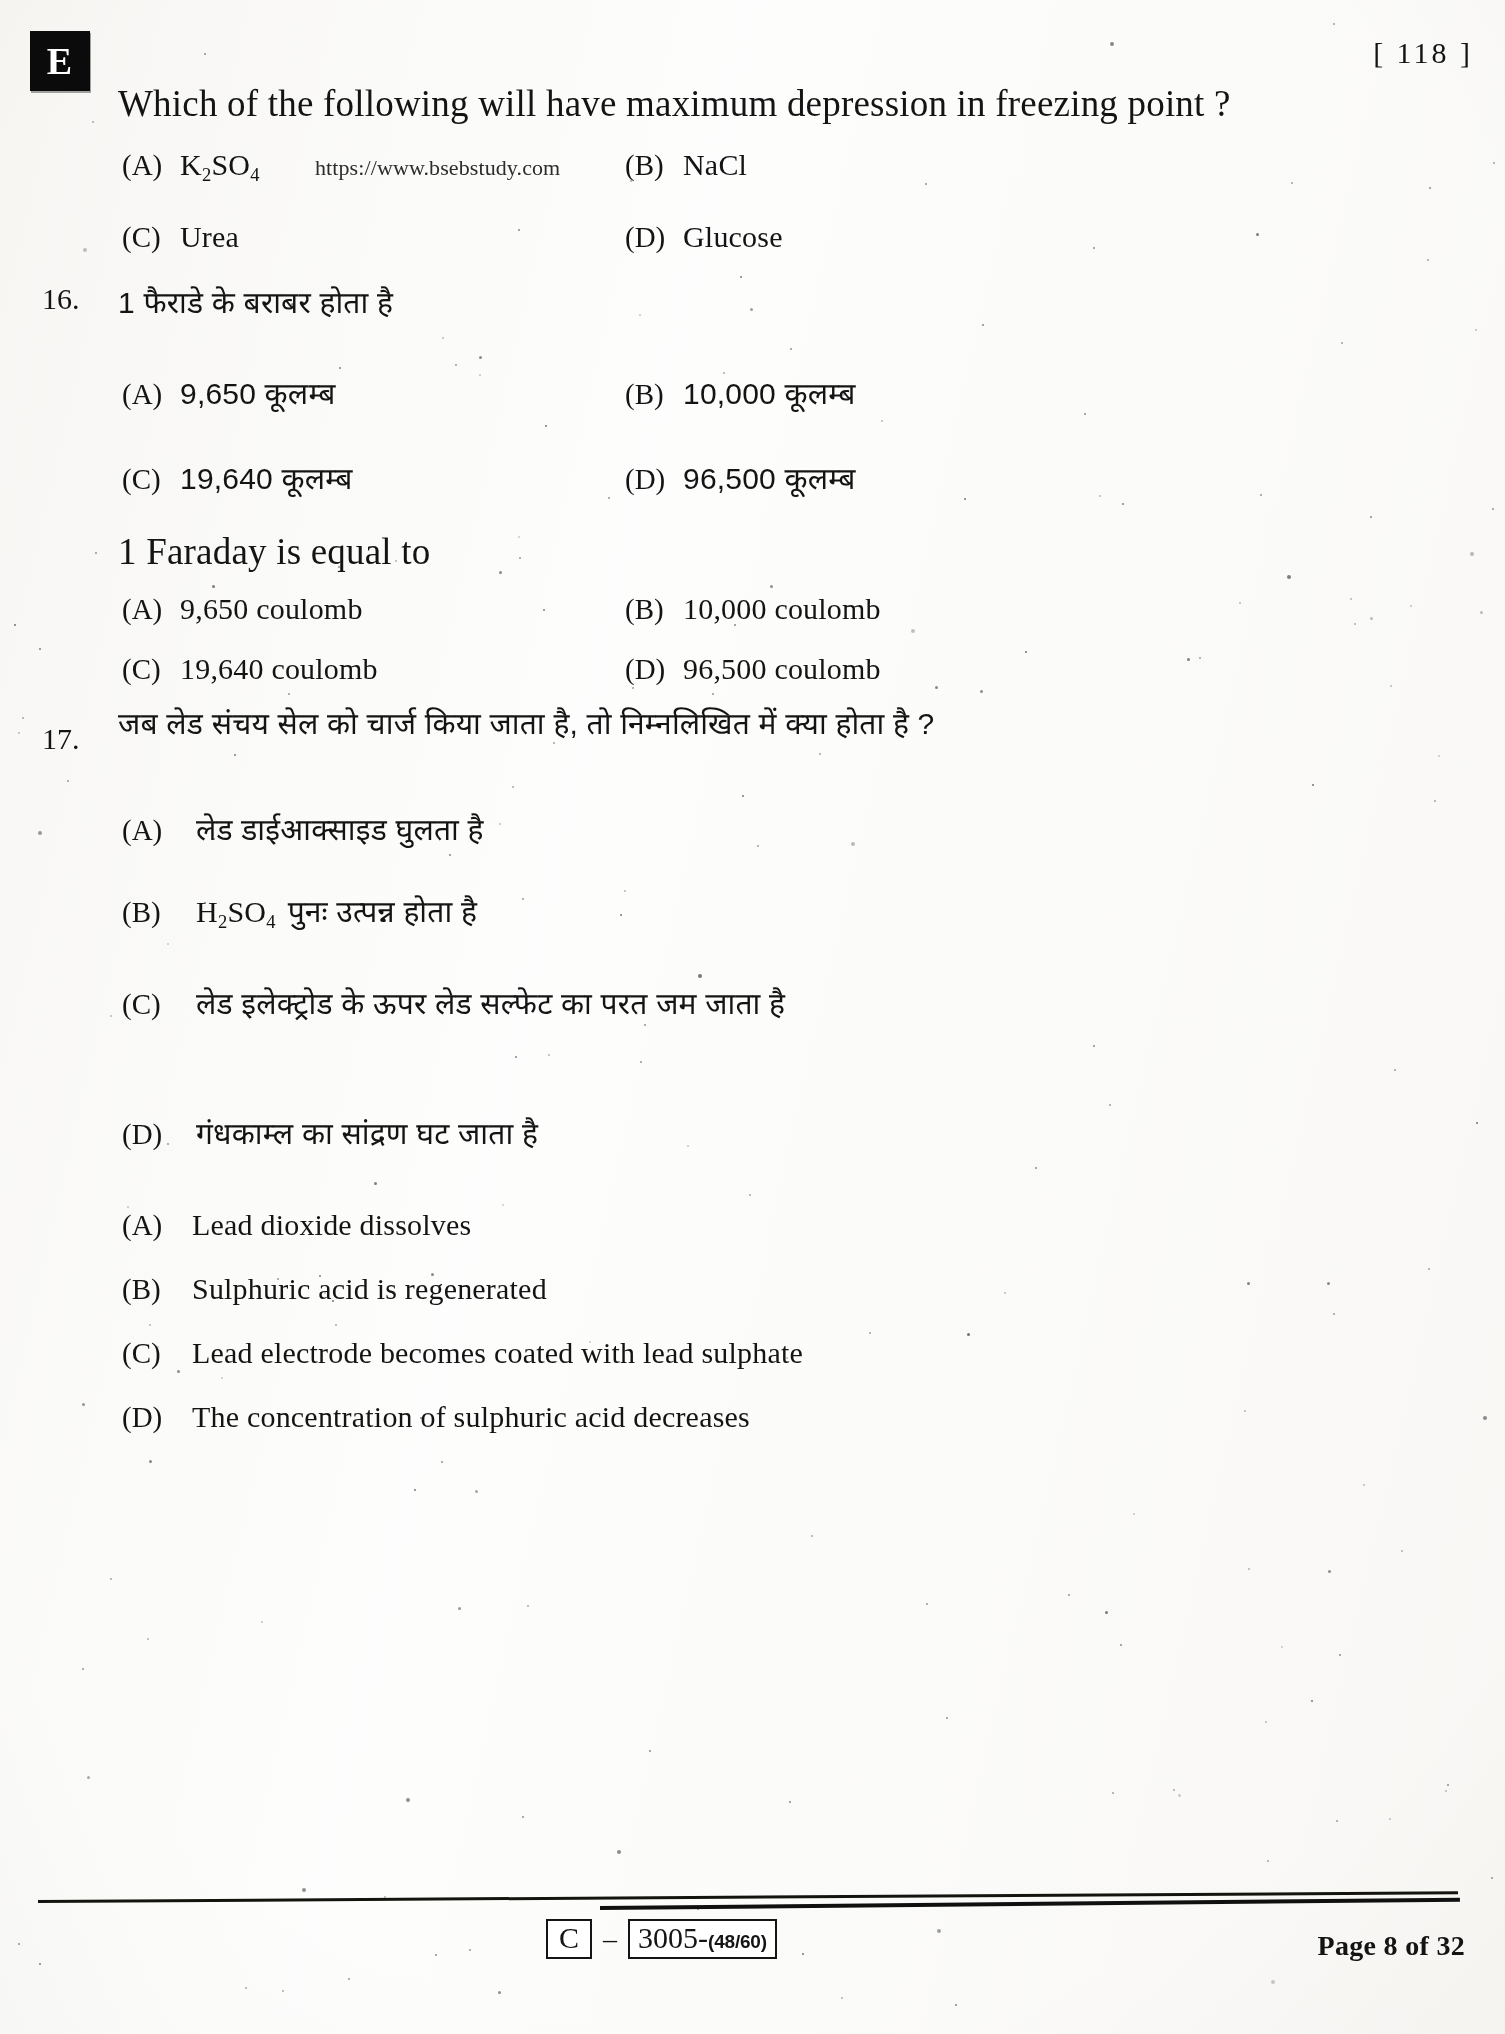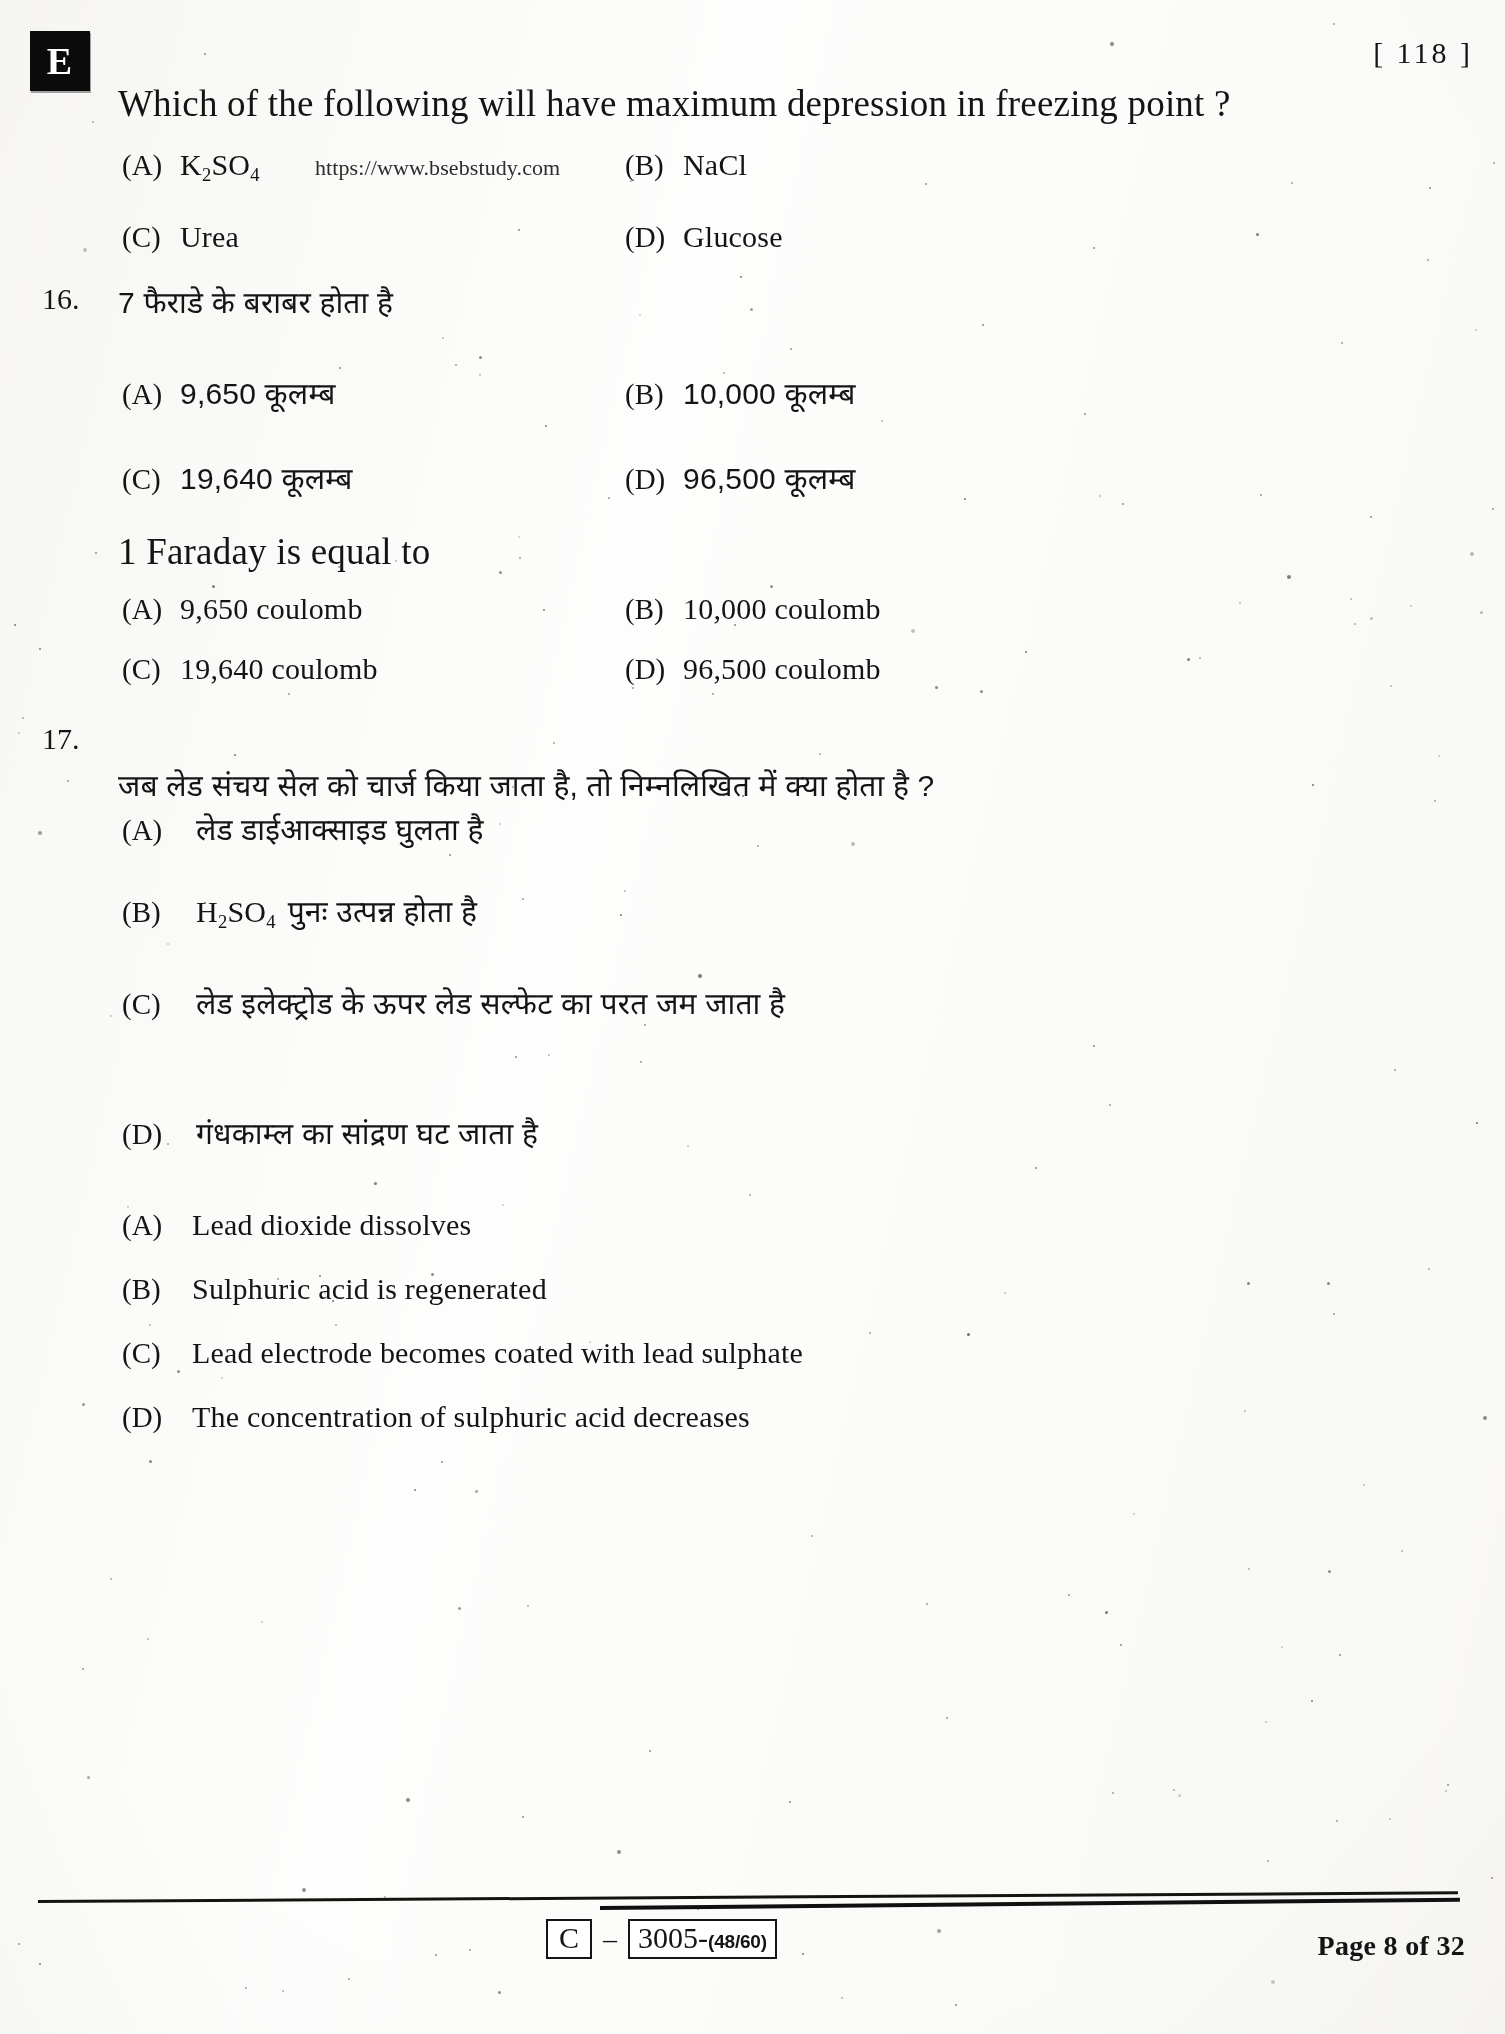--- a/index.html
+++ b/index.html
@@ -366,21 +366,21 @@
   <div class="opt" style="left:122px; top:220px;">
     <span class="opt-lab">(C)</span>
     <span class="opt-text">Urea</span>
   </div>
   <div class="opt" style="left:625px; top:220px;">
     <span class="opt-lab">(D)</span>
     <span class="opt-text">Glucose</span>
   </div>
 
   <div class="q-num" style="left:42px; top:282px;">16.</div>
-  <div class="stem hindi" style="left:118px; top:281px;">7 फैराडे के बराबर होता है</div>
+  <div class="stem hindi" style="left:118px; top:281px;">1 फैराडे के बराबर होता है</div>
 
   <div class="opt" style="left:122px; top:372px;">
     <span class="opt-lab">(A)</span>
     <span class="opt-text hindi">9,650 कूलम्ब</span>
   </div>
   <div class="opt" style="left:625px; top:372px;">
     <span class="opt-lab">(B)</span>
     <span class="opt-text hindi">10,000 कूलम्ब</span>
   </div>
 
@@ -407,21 +407,21 @@
   <div class="opt" style="left:122px; top:652px;">
     <span class="opt-lab">(C)</span>
     <span class="opt-text">19,640 coulomb</span>
   </div>
   <div class="opt" style="left:625px; top:652px;">
     <span class="opt-lab">(D)</span>
     <span class="opt-text">96,500 coulomb</span>
   </div>
 
   <div class="q-num" style="left:42px; top:722px;">17.</div>
-  <div class="stem hindi" style="left:118px; top:764px;">जब लेड संचय सेल को चार्ज किया जाता है, तो निम्नलिखित में क्या होता है  ?</div>
+  <div class="stem hindi" style="left:118px; top:702px;">जब लेड संचय सेल को चार्ज किया जाता है, तो निम्नलिखित में क्या होता है  ?</div>
 
   <div class="opt" style="left:122px; top:808px;">
     <span class="opt-lab">(A)</span>
     <span class="opt-text hindi" style="padding-left:16px;">लेड डाईआक्साइड घुलता है</span>
   </div>
 
   <div class="opt" style="left:122px; top:890px;">
     <span class="opt-lab">(B)</span>
     <span class="opt-text" style="padding-left:16px;">H<sub>2</sub>SO<sub>4</sub></span>
     <span class="opt-text hindi" style="padding-left:12px;">पुनः उत्पन्न होता है</span>

